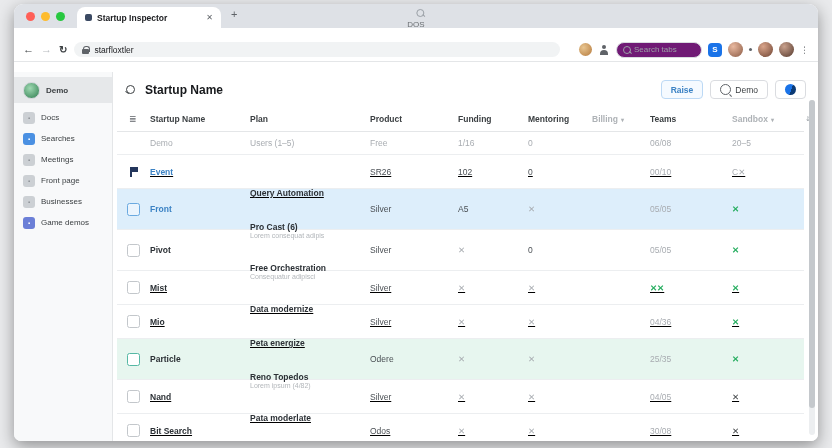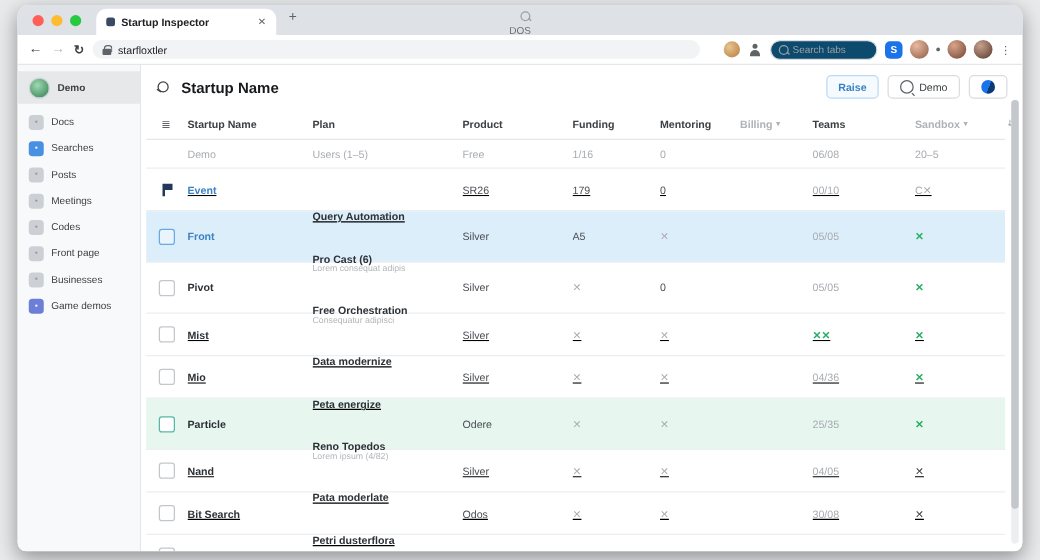--- a/index.html
+++ b/index.html
@@ -1,17 +1,17 @@
 <!DOCTYPE html>
 <html><head>
 <meta charset="utf-8">
 <style>
   html,body{margin:0;padding:0;}
   body{width:832px;height:448px;background:#e9eaec;font-family:"Liberation Sans",sans-serif;overflow:hidden;position:relative;-webkit-font-smoothing:antialiased;}
-  .window{position:absolute;left:14px;top:4px;width:804px;height:437px;background:#fff;border-radius:9px 9px 7px 7px;box-shadow:0 5px 16px rgba(0,0,0,.38);overflow:hidden;display:flex;flex-direction:column;}
+  .window{position:absolute;left:14px;top:4px;width:804px;height:437px;background:#fff;border-radius:9px 9px 7px 7px;box-shadow:0 5px 16px rgba(0,0,0,.38);overflow:hidden;display:flex;flex-direction:column;gap:10px;}
   
   .tabstrip{height:24px;background:#dee1e6;display:flex;align-items:flex-end;position:relative;flex:0 0 auto;}
   .traffic{display:flex;gap:6px;align-self:center;margin:0 12px 0 12px;}
   .tl{width:9px;height:9px;border-radius:50%;}
   .tab{height:21px;width:128px;background:#fff;border-radius:8px 8px 0 0;display:flex;align-items:center;gap:5px;padding:0 8px;}
   .favicon{width:7px;height:7px;border-radius:2px;background:#3b4a63;flex:0 0 auto;}
   .tab-title{font-size:8.5px;font-weight:bold;color:#202124;white-space:nowrap;overflow:hidden;flex:1;}
   .tab-close{font-size:8px;color:#5f6368;margin-left:4px;}
   .newtab{font-size:11px;color:#5f6368;margin:0 0 4px 10px;align-self:center;}
   .center-hint{position:absolute;left:50%;top:5px;transform:translateX(-50%);font-size:8px;color:#6b6f73;display:flex;gap:3px;align-items:flex-end;flex-direction:column;}
@@ -22,21 +22,21 @@
   .urlpill{width:470px;height:15px;background:#f1f3f4;border-radius:8px;display:flex;align-items:center;gap:5px;padding:0 8px;}
   .lock{width:7px;height:8px;position:relative;flex:0 0 auto;}
   .lock:before{content:"";position:absolute;left:1px;top:0;width:5px;height:5px;border:1px solid #5f6368;border-bottom:none;border-radius:3px 3px 0 0;}
   .lock:after{content:"";position:absolute;left:0;top:3px;width:7px;height:5px;background:#5f6368;border-radius:1px;}
   .url-text{font-size:8.5px;color:#202124;}
   .tool-right{margin-left:auto;display:flex;align-items:center;gap:6px;}
   .coin{width:13px;height:13px;border-radius:50%;background:radial-gradient(circle at 35% 35%,#e8c590,#b5793c);}
   .person{width:12px;height:12px;position:relative;}
   .person:before{content:"";position:absolute;left:4px;top:1px;width:4px;height:4px;border-radius:50%;background:#5f6368;}
   .person:after{content:"";position:absolute;left:2px;top:6px;width:8px;height:5px;border-radius:4px 4px 0 0;background:#5f6368;}
-  .tabsearch{width:72px;height:14px;border:1px solid #dadce0;border-radius:8px;display:flex;align-items:center;gap:3px;padding:0 6px;color:#9aa0a6;font-size:8px;background:#0c4a6e;text-align:right;}
+  .tabsearch{width:72px;height:14px;border:1px solid #dadce0;border-radius:8px;display:flex;align-items:center;gap:3px;padding:0 6px;color:#9aa0a6;font-size:8px;background:#701a75;text-align:right;}
   .mag{width:6px;height:6px;border:1px solid #9aa0a6;border-radius:50%;position:relative;flex:0 0 auto;}
   .mag:after{content:"";position:absolute;left:5px;top:5px;width:3px;height:1px;background:#9aa0a6;transform:rotate(45deg);}
   .ext-badge{width:14px;height:14px;background:#1a73e8;border-radius:4px;color:#fff;font-size:8px;font-weight:bold;display:flex;align-items:center;justify-content:center;}
   .avatar{width:15px;height:15px;border-radius:50%;}
   .av1{background:radial-gradient(circle at 35% 30%,#e9b9a0,#8a5a44);}
   .av2{background:radial-gradient(circle at 35% 30%,#d9a48a,#6e4433);}
   .av3{background:radial-gradient(circle at 35% 30%,#c9a18d,#54382c);}
   .dot-sep{width:3px;height:3px;border-radius:50%;background:#5f6368;}
   .kebab{font-size:9px;color:#5f6368;letter-spacing:0;}
   
@@ -153,29 +153,21 @@
           <div class="side-item">
             <span class="sq">▪</span>
             <span>Docs</span>
           </div>
           <div class="side-item">
             <span class="sq accent-blue">▪</span>
             <span>Searches</span>
           </div>
           <div class="side-item">
             <span class="sq">▪</span>
-            <span>Posts</span>
-          </div>
-          <div class="side-item">
-            <span class="sq">▪</span>
             <span>Meetings</span>
-          </div>
-          <div class="side-item">
-            <span class="sq">▪</span>
-            <span>Codes</span>
           </div>
           <div class="side-item">
             <span class="sq">▪</span>
             <span>Front page</span>
           </div>
           <div class="side-item">
             <span class="sq">▪</span>
             <span>Businesses</span>
           </div>
           <div class="side-item">
@@ -251,21 +243,21 @@
             </div>
             <div class="trow h34  ">
               <div class="lead">
                 <span class="pin"></span>
               </div>
               <div class="cell"><span class="name-link">Event</span></div>
               <div class="cell">
                 <div class="plan-main">Query Automation</div>
               </div>
               <div class="cell">SR26</div>
-              <div class="cell">179</div>
+              <div class="cell">102</div>
               <div class="cell">0</div>
               <div class="cell muted"></div>
               <div class="cell muted">00/10</div>
               <div class="cell muted">C✕</div>
               <div class="cell"></div>
             </div>
             <div class="trow h40 row-blue ">
               <div class="lead">
                 <span class="cb blue"></span>
               </div>

